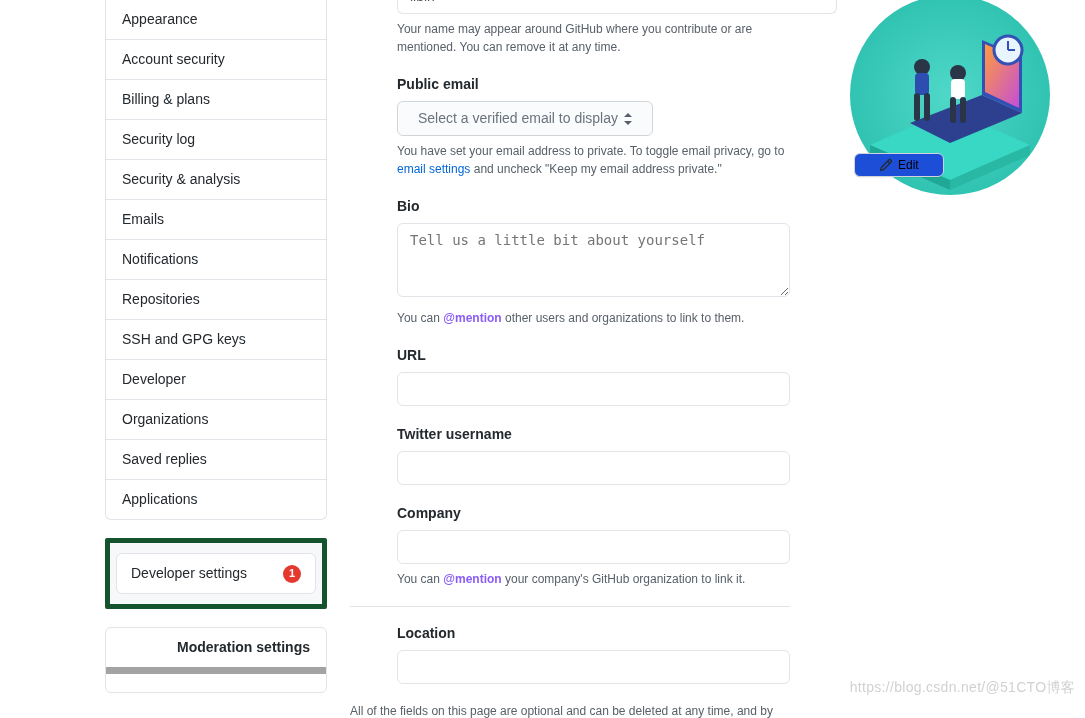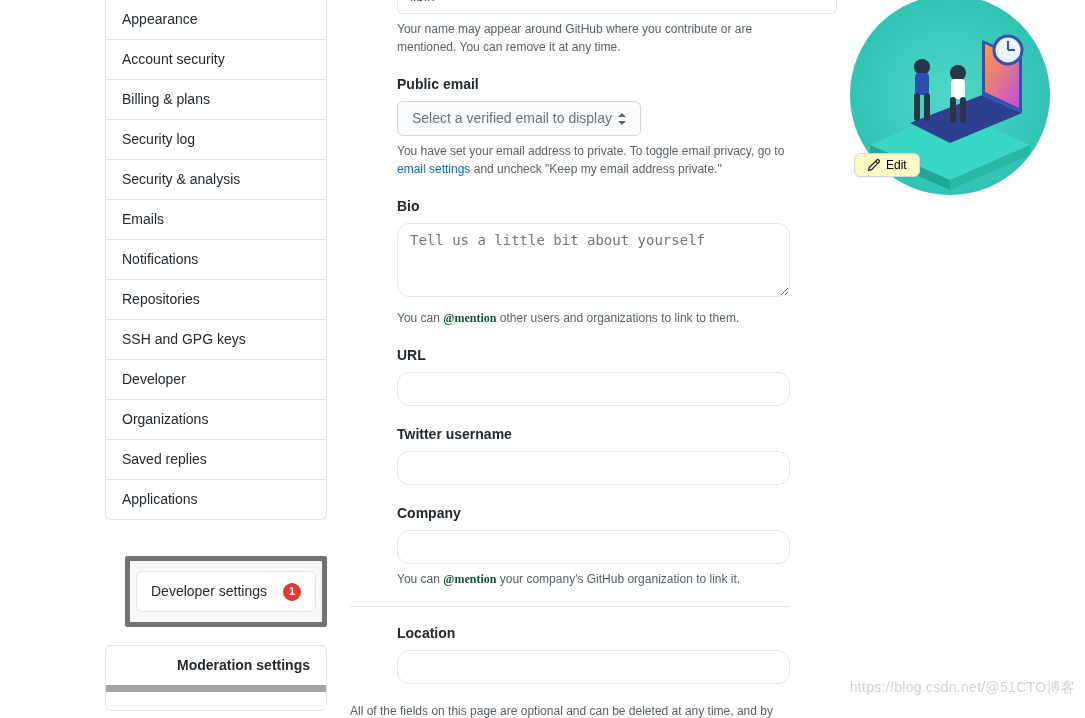--- a/index.html
+++ b/index.html
@@ -19,48 +19,47 @@
     }
     
     .sidebar {
       width: 222px;
       flex-shrink: 0;
     }
     .menu-box {
       border: 1px solid #e1e4e8;
       border-radius: 6px;
       overflow: hidden;
-      margin-bottom: 36px;
+      margin-bottom: 18px;
     }
     .menu-box.first { border-top-left-radius: 0; border-top-right-radius: 0; border-top: none;}
     .menu-item {
       display: block;
       padding: 9px 16px;
       border-bottom: 1px solid #e1e4e8;
       color: #24292e;
       cursor: pointer;
       font-size: 14px;
     }
     .menu-item:last-child { border-bottom: none; }
     .menu-header {
       display: block;
       padding: 9px 16px;
       border-bottom: 7px solid #a3a3a3;
       font-weight: 600;
       font-size: 14px;
       text-align: right;
     }
     .highlight-box {
-      border: 5px solid #737373;
+      border: 5px solid #14532d;
       background: #f6f8fa;
       margin-bottom: 18px;
       padding: 10px 6px;
       position: relative;
       border-radius: 2px;
-      margin-left: 20px;
     }
     .highlight-inner {
       border: 1px solid #e1e4e8;
       border-radius: 6px;
       background: #ffffff;
       padding: 9px 14px;
       display: flex;
       align-items: center;
       justify-content: space-between;
       cursor: pointer;
@@ -91,28 +90,28 @@
       font-size: 14px;
       margin-bottom: 6px;
       color: #24292e;
     }
     .form-control {
       width: 100%;
       padding: 6px 12px;
       font-size: 14px;
       line-height: 20px;
       border: 1px solid #e1e4e8;
-      border-radius: 12px;
+      border-radius: 6px;
       background: #ffffff;
       color: #24292e;
     }
     .form-select {
       display: inline-flex;
       align-items: center;
-      padding: 6px 14px;
+      padding: 6px 20px;
       font-size: 14px;
       border: 1px solid #d1d5da;
       border-radius: 6px;
       background: #fafbfc;
       color: #6a737d;
       cursor: pointer;
       gap: 6px;
     }
     .caret-updown {
       display: inline-block;
@@ -122,21 +121,21 @@
     textarea.form-control {
       min-height: 74px;
       resize: vertical;
     }
     .note {
       font-size: 12px;
       color: #586069;
       margin-top: 6px;
     }
     .note a { color: #0366d6; text-decoration: none; }
-    .note strong { color: #14532d; font-weight:600;font-family:Liberation Serif, serif; }
+    .note strong { color: #8b5cf6; font-weight:600; }
     .name-input-partial {
       width: 440px;
       border: 1px solid #e1e4e8;
       border-top: none;
       border-radius: 0 0 6px 6px;
       padding: 0px 12px 6px 12px;
       font-size:14px;
       color: #555;
       height: 14px;
       overflow:hidden;
@@ -166,24 +165,24 @@
     }
     .avatar-bg {
       width:100%;
       height:100%;
       display:block;
     }
     .edit-btn {
       position: absolute;
       left: 4px;
       bottom: 18px;
-      background: #fef9c3;
+      background: #1d4ed8;
       border: 1px solid #d1d5da;
       border-radius: 6px;
-      padding: 4px 12px;
+      padding: 4px 24px;
       font-size: 12px;
       display: inline-flex;
       align-items: flex-end;
       gap: 5px;
       cursor: pointer;
       font-weight: 500;
       box-shadow: 0 1px 1px rgba(27,31,35,0.05);
     }
     .pencil-icon { width: 14px; height: 14px; }
     .watermark {

